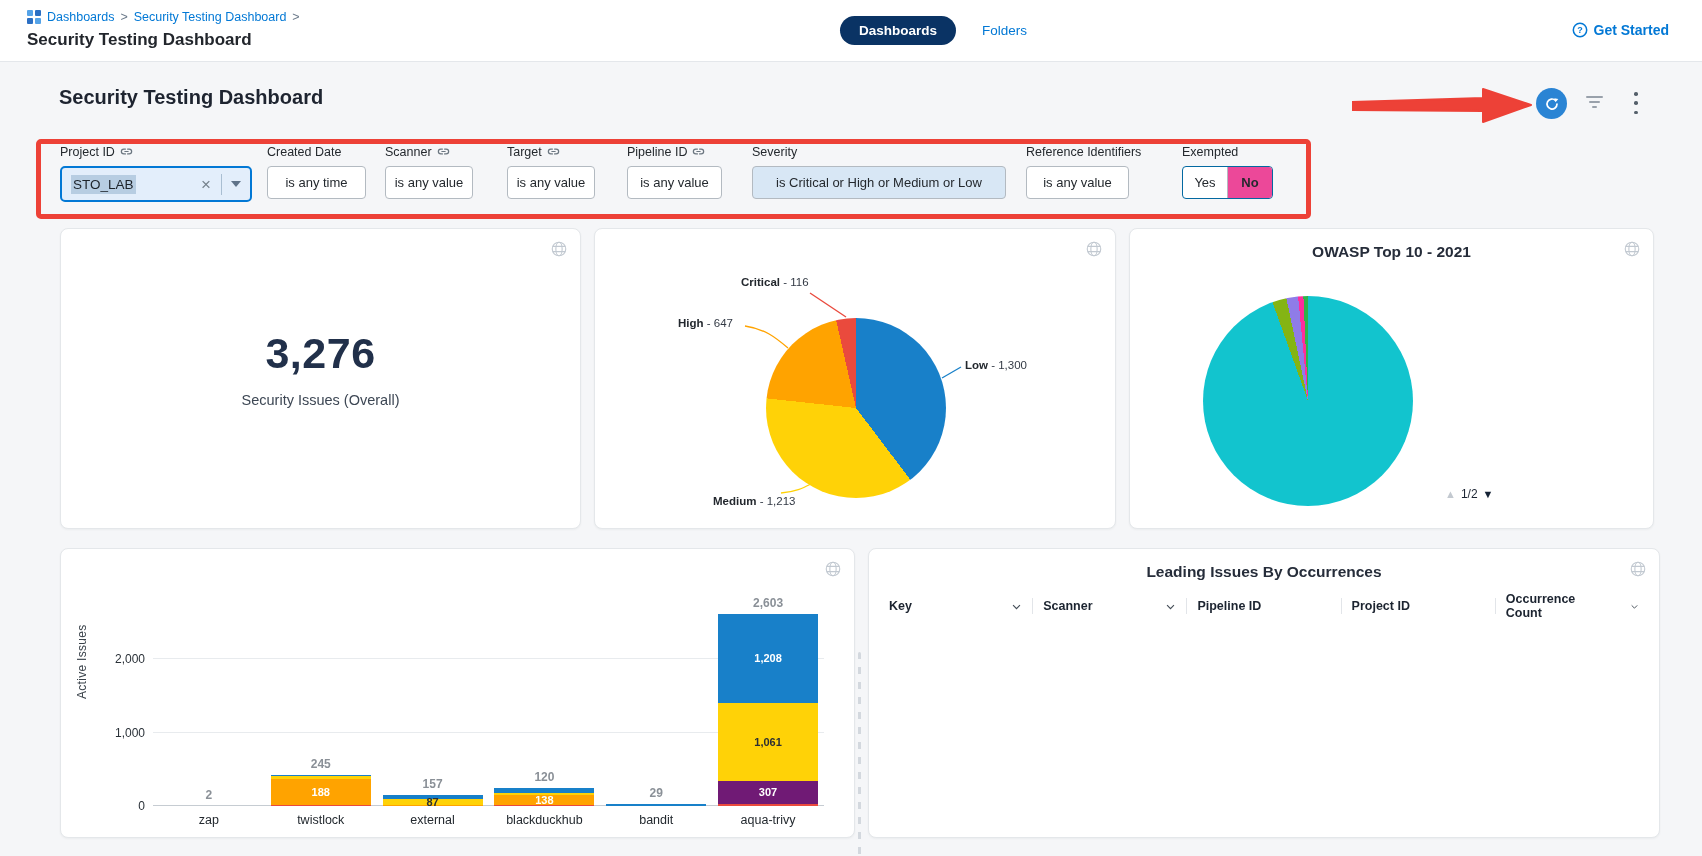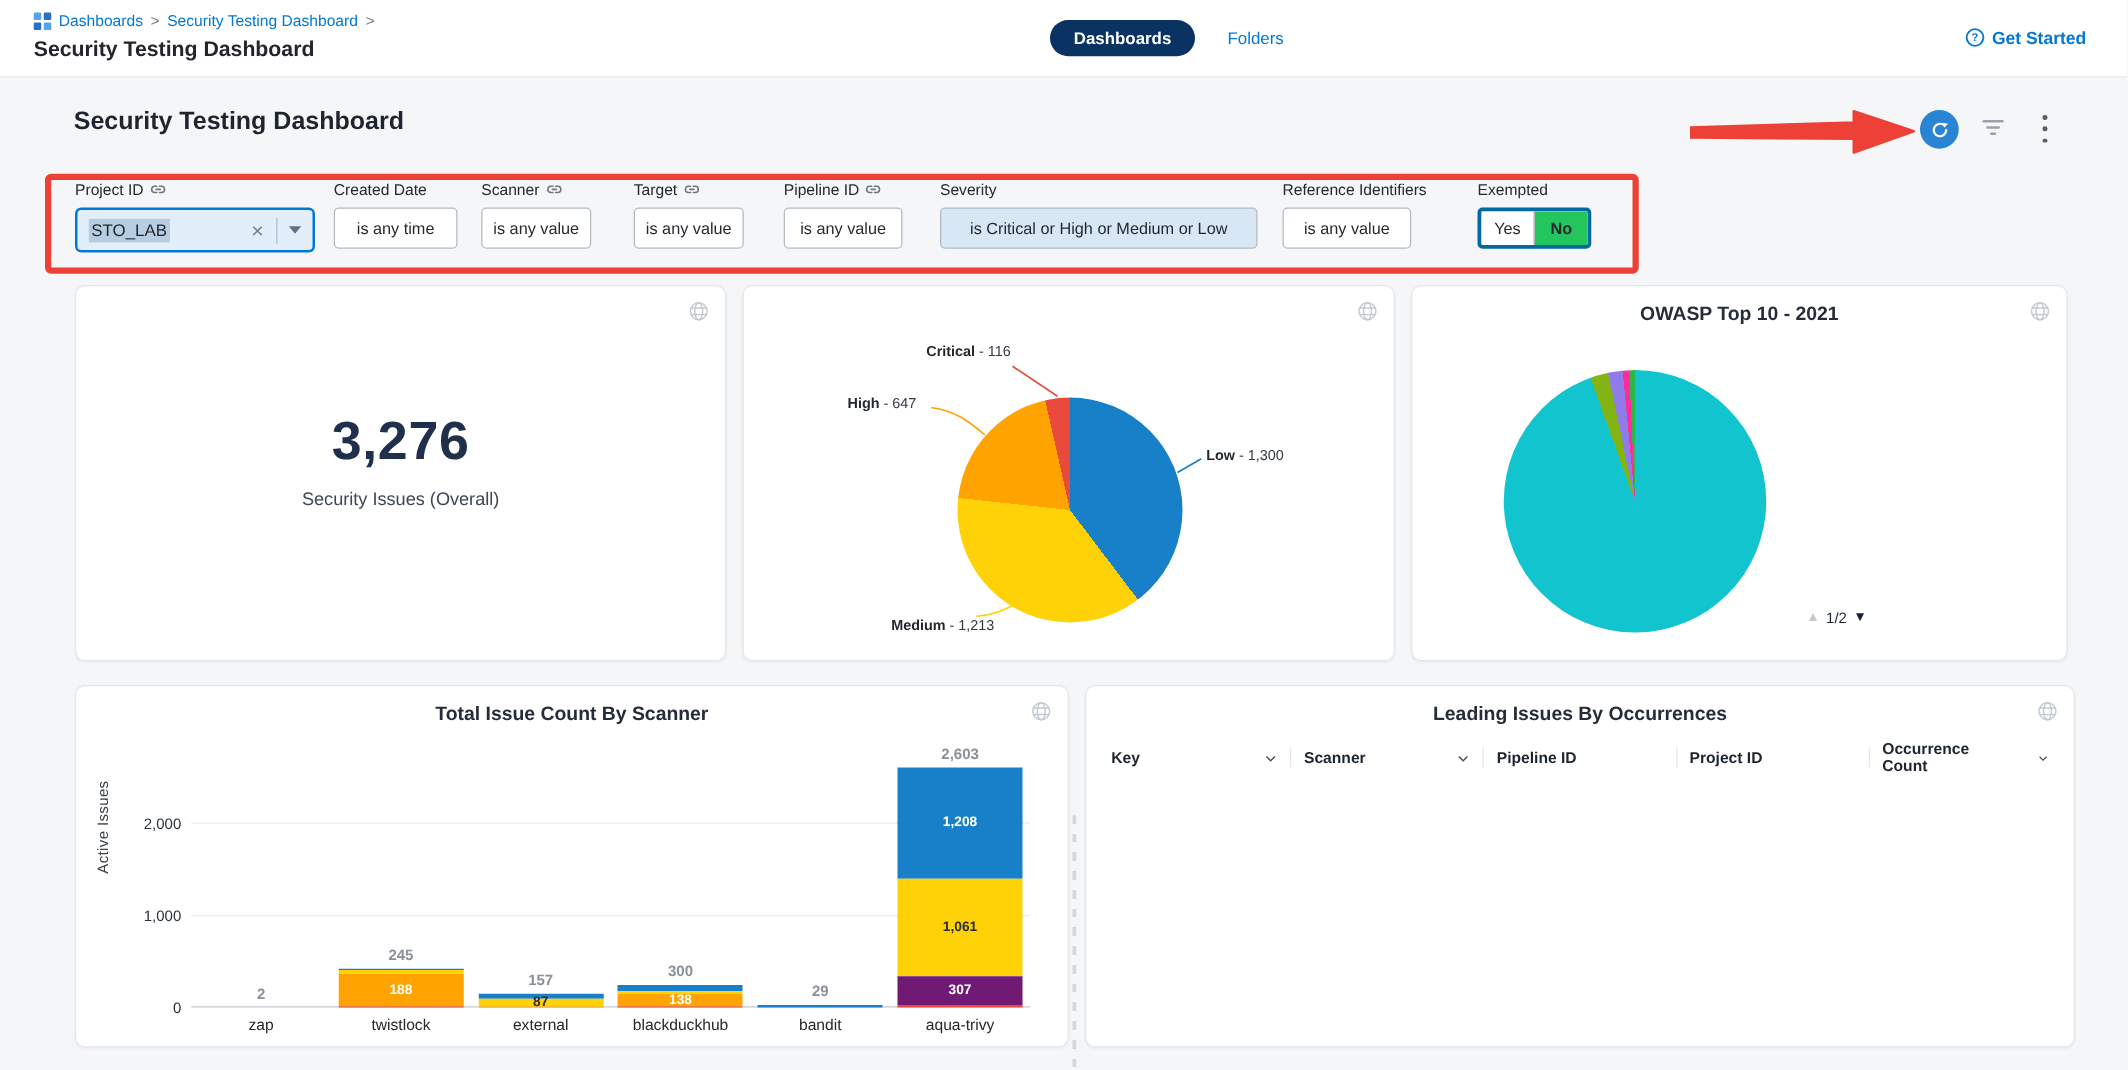--- a/index.html
+++ b/index.html
@@ -39,23 +39,23 @@
   
   .fgroup { position:absolute; top:82px; }
   .flabel { display:flex; align-items:center; gap:5px; font-size:12.5px; color:#24292e; height:15px; margin-bottom:7px; white-space:nowrap; }
   .chip { height:33px; width:100%; display:flex; align-items:center; justify-content:center; background:#fff; border:1px solid #b3bac1; border-radius:4px; font-size:13px; color:#24292e; cursor:pointer; white-space:nowrap; }
   .chip.blue { background:#d8e7f5; }
   .pid-input { height:36px; width:100%; border:2px solid #0278d5; border-radius:5px; background:#e3eefb; display:flex; align-items:center; padding:0 9px; cursor:text; }
   .pid-text { font-size:13.5px; color:#1d232a; background:#b7cde2; padding:2px 2px; }
   .pid-clear { margin-left:auto; color:#76828d; font-size:17px; line-height:1; cursor:pointer; }
   .pid-divider { width:1px; height:21px; background:#a9bed2; margin:0 9px 0 10px; }
   .pid-caret { width:0; height:0; border-left:5px solid transparent; border-right:5px solid transparent; border-top:6px solid #5f7389; cursor:pointer; }
-  .toggle { height:33px; width:100%; display:flex; border:3px solid #0369a1; border-radius:4px; overflow:hidden; background:#fff; }
+  .toggle { height:33px; width:100%; display:flex; border:1px solid #0369a1; border-radius:4px; overflow:hidden; background:#fff; }
   .toggle .opt { flex:1; display:flex; align-items:center; justify-content:center; font-size:13px; color:#24292e; cursor:pointer; }
-  .toggle .opt.sel { background:#22c55e; font-weight:600; border-left:1px solid #b3bac1; }
+  .toggle .opt.sel { background:#ec4899; font-weight:600; border-left:1px solid #b3bac1; }
   
   .card { position:absolute; background:#fff; border:1px solid #e4e7ea; border-radius:8px; box-shadow:0 1px 2px rgba(40,50,60,.05); }
   .card-title { position:absolute; top:14px; left:0; right:0; text-align:center; font-size:15.5px; font-weight:600; color:#262d3a; }
   .globe { position:absolute; top:11px; right:12px; }
   
   .stat-wrap { position:absolute; left:0; right:0; top:100px; text-align:center; }
   .stat-value { font-size:43px; font-weight:bold; color:#21304a; letter-spacing:.5px; }
   .stat-label { margin-top:14px; font-size:14.5px; color:#3d4754; }
   
   .pie { position:absolute; border-radius:50%; cursor:pointer; }
@@ -266,21 +266,20 @@
     </span>
     <div class="pie" style="left: 73px; top: 67px; width: 210px; height: 210px; background: conic-gradient(rgb(18, 196, 206) 0deg, rgb(18, 196, 206) 340.2deg, rgb(132, 180, 20) 340.2deg, rgb(132, 180, 20) 348.12deg, rgb(143, 124, 232) 348.12deg, rgb(143, 124, 232) 354.6deg, rgb(255, 45, 156) 354.6deg, rgb(255, 45, 156) 357.48deg, rgb(46, 180, 74) 357.48deg, rgb(46, 180, 74) 360deg);"></div>
     <div class="pager">
       <span class="up">▲</span>
       <span>1/2</span>
       <span class="down">▼</span>
     </div>
   </section>
 
   <section class="card" style="left:60px; top:486px; width:795px; height:290px;">
-    <div class="card-title">Total Issue Count By Scanner</div>
     <span class="globe">
       <svg width="18" height="18" viewBox="0 0 24 24" fill="none" stroke="#c2c9d1" stroke-width="1.5">
           <circle cx="12" cy="12" r="9"></circle>
           <ellipse cx="12" cy="12" rx="4.2" ry="9"></ellipse>
           <path d="M3.8 8.5h16.4M3.8 15.5h16.4"></path>
         </svg>
     </span>
     <div class="ylabel">Active Issues</div>
     <div class="plot">
       <div class="gridline" style="bottom:147px;"></div>
@@ -305,21 +304,21 @@
           </div>
           <div class="bar-group">
             <div class="bar-total">157</div>
             <div class="bar-stack">
               <div class="bar-seg" style="height: 4px; background: rgb(24, 128, 201);"></div>
               <div class="bar-seg" style="height: 6px; background: rgb(255, 210, 7); color: rgb(43, 47, 51); z-index: 2;">87</div>
               <div class="bar-seg" style="height: 1px; background: rgb(255, 163, 0);"></div>
             </div>
           </div>
           <div class="bar-group">
-            <div class="bar-total">300</div>
+            <div class="bar-total">120</div>
             <div class="bar-stack">
               <div class="bar-seg" style="height: 5px; background: rgb(24, 128, 201);"></div>
               <div class="bar-seg" style="height: 2px; background: rgb(255, 210, 7);"></div>
               <div class="bar-seg" style="height: 10px; background: rgb(255, 163, 0); color: rgb(255, 255, 255); z-index: 2;">138</div>
               <div class="bar-seg" style="height: 1px; background: rgb(234, 74, 61);"></div>
             </div>
           </div>
           <div class="bar-group">
             <div class="bar-total">29</div>
             <div class="bar-stack">

